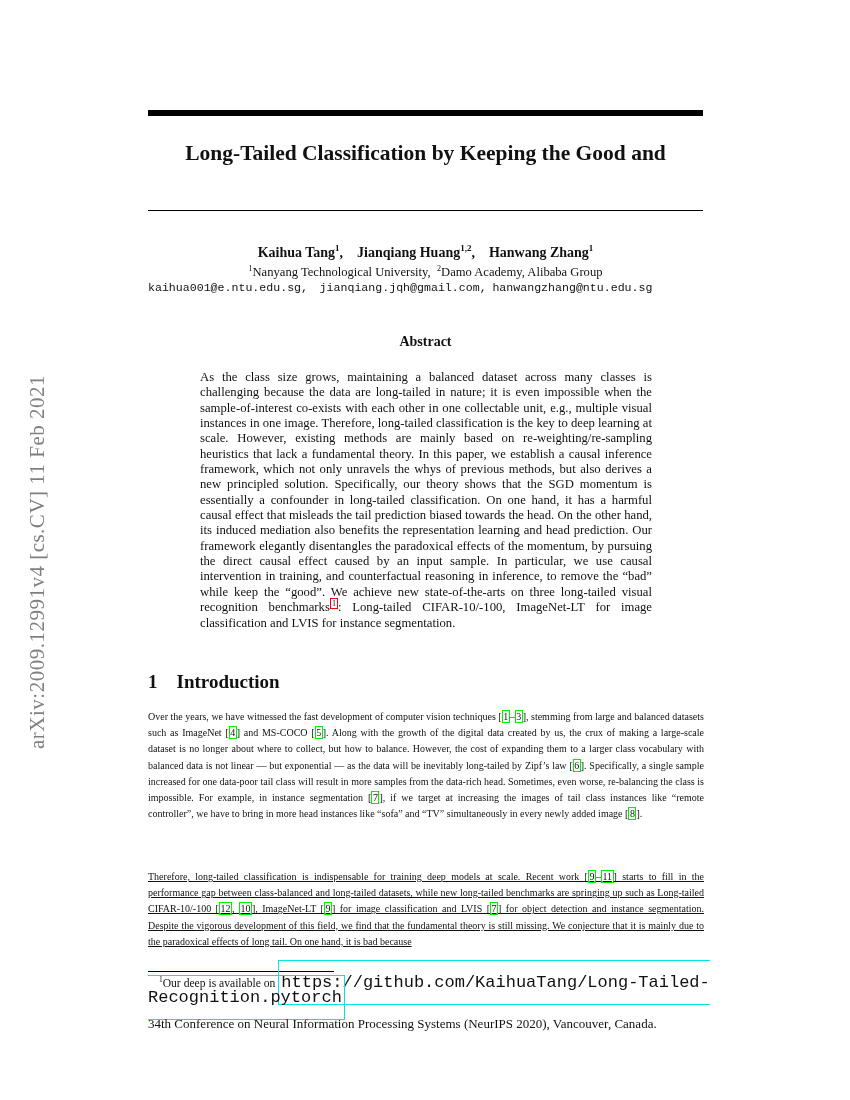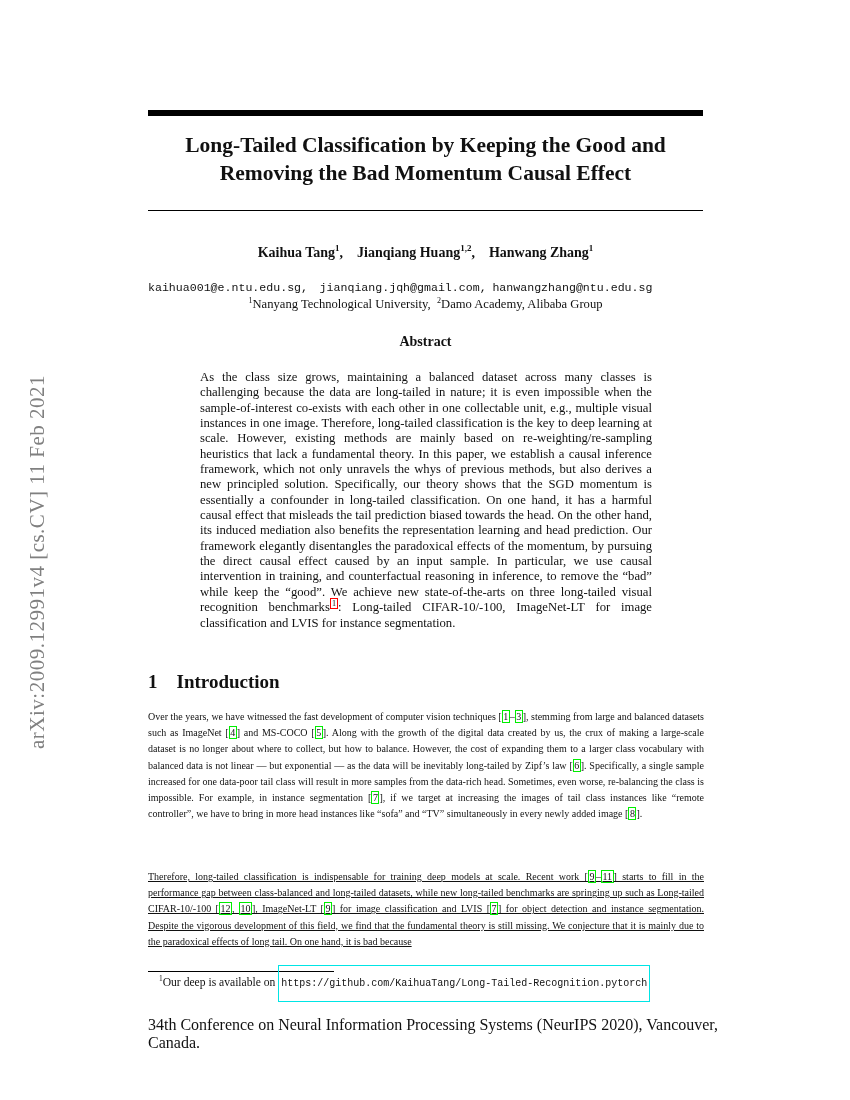--- a/index.html
+++ b/index.html
@@ -7,69 +7,68 @@
         font-family:"Liberation Serif",serif;color:#111;}
 
   
   .arxiv{position:absolute;left:37px;top:562px;transform:translate(-50%,-50%) rotate(-90deg);
          white-space:nowrap;color:#808080;font-size:21px;letter-spacing:.5px;
          font-family:"Liberation Serif",serif;}
 
   
   .bar-top{position:absolute;left:148px;top:110px;width:555px;height:6px;background:#000;}
 
-  .title{position:absolute;left:124px;top:132px;width:603px;text-align:center;
+  .title{position:absolute;left:124px;top:140px;width:603px;text-align:center;
          font-weight:bold;font-size:21.5px;line-height:27.5px;}
 
   .rule-title{position:absolute;left:148px;top:210px;width:555px;border-top:1.2px solid #000;}
 
   .authors{position:absolute;left:148px;top:245px;width:555px;text-align:center;
            font-weight:bold;font-size:14px;}
-  .affil{position:absolute;left:148px;top:265px;width:555px;text-align:center;font-size:12.6px;margin-top:32px;}
+  .affil{position:absolute;left:148px;top:265px;width:555px;text-align:center;font-size:12.6px;}
   .emails{position:absolute;left:148px;top:281px;width:555px;text-align:left;
           font-family:"Liberation Mono",monospace;font-size:11.6px;}
 
   .abs-h{position:absolute;left:148px;top:334px;width:555px;text-align:center;
          font-weight:bold;font-size:14px;}
   .abs-p{position:absolute;left:200px;top:370px;width:452px;text-align:justify;
          font-size:12.7px;line-height:15.35px;}
 
   .sec-h{position:absolute;left:148px;top:671px;width:555px;font-weight:bold;font-size:19px;}
 
   .para{position:absolute;left:148px;width:556px;text-align:justify;
         font-size:10px;line-height:16.2px;}
   .p1{top:709px;}
   .p2{top:869px;text-decoration:underline;}
 
   .fn-rule{position:absolute;left:148px;top:971px;width:186px;border-top:1px solid #000;}
   .footnote{position:absolute;left:148px;top:976px;width:572px;font-size:11.6px;
             line-height:14px;text-indent:11px;}
-  .footer{position:absolute;left:148px;top:1016px;width:580px;font-size:16px;}
+  .footer{position:absolute;left:148px;top:1016px;width:580px;font-size:13px;}
 
   
   .seg-text{}
   .seg-i{}
   .seg-sup{vertical-align:super;font-size:64%;line-height:0;}
   .seg-cite{border:1px solid #00ee00;padding:0 .5px;}
   .seg-fnref{vertical-align:super;font-size:64%;line-height:0;border:1px solid #ff0000;padding:0 1px;}
-  .seg-url{font-family:"Liberation Mono",monospace;font-size:10px;
+  .seg-url{font-family:"Liberation Mono",monospace;font-size:17px;
            border:1px solid #00e5e5;padding:12px 2px;}
 </style>
 </head>
 <body>
 
 <div id="page">
 
   <div class="arxiv">arXiv:2009.12991v4  [cs.CV]  11 Feb 2021</div>
 
   <div class="bar-top"></div>
 
   <div class="title">
     <div>Long-Tailed Classification by Keeping the Good and</div>
-    <div>Removing the Bad Momentum Causal Effect</div>
   </div>
 
   <div class="rule-title"></div>
 
   <div class="authors"><span class="seg-text">Kaihua Tang</span><span class="seg-sup">1</span><span class="seg-text">, Jianqiang Huang</span><span class="seg-sup">1,2</span><span class="seg-text">, Hanwang Zhang</span><span class="seg-sup">1</span></div>
   <div class="affil"><span class="seg-sup">1</span><span class="seg-text">Nanyang Technological University, </span><span class="seg-sup">2</span><span class="seg-text">Damo Academy, Alibaba Group</span></div>
   <div class="emails">kaihua001@e.ntu.edu.sg, jianqiang.jqh@gmail.com, hanwangzhang@ntu.edu.sg</div>
 
   <div class="abs-h">Abstract</div>
   <div class="abs-p"><span class="seg-text">As the class size grows, maintaining a balanced dataset across many classes is challenging because the data are long-tailed in nature; it is even impossible when the sample-of-interest co-exists with each other in one collectable unit, </span><span class="seg-i">e.g.</span><span class="seg-text">, multiple visual instances in one image. Therefore, long-tailed classification is the key to deep learning at scale. However, existing methods are mainly based on re-weighting/re-sampling heuristics that lack a fundamental theory. In this paper, we establish a causal inference framework, which not only unravels the whys of previous methods, but also derives a new principled solution. Specifically, our theory shows that the SGD momentum is essentially a confounder in long-tailed classification. On one hand, it has a harmful causal effect that misleads the tail prediction biased towards the head. On the other hand, its induced mediation also benefits the representation learning and head prediction. Our framework elegantly disentangles the paradoxical effects of the momentum, by pursuing the direct causal effect caused by an input sample. In particular, we use causal intervention in training, and counterfactual reasoning in inference, to remove the “bad” while keep the “good”. We achieve new state-of-the-arts on three long-tailed visual recognition benchmarks</span><span class="seg-fnref">1</span><span class="seg-text">: Long-tailed CIFAR-10/-100, ImageNet-LT for image classification and LVIS for instance segmentation.</span></div>

